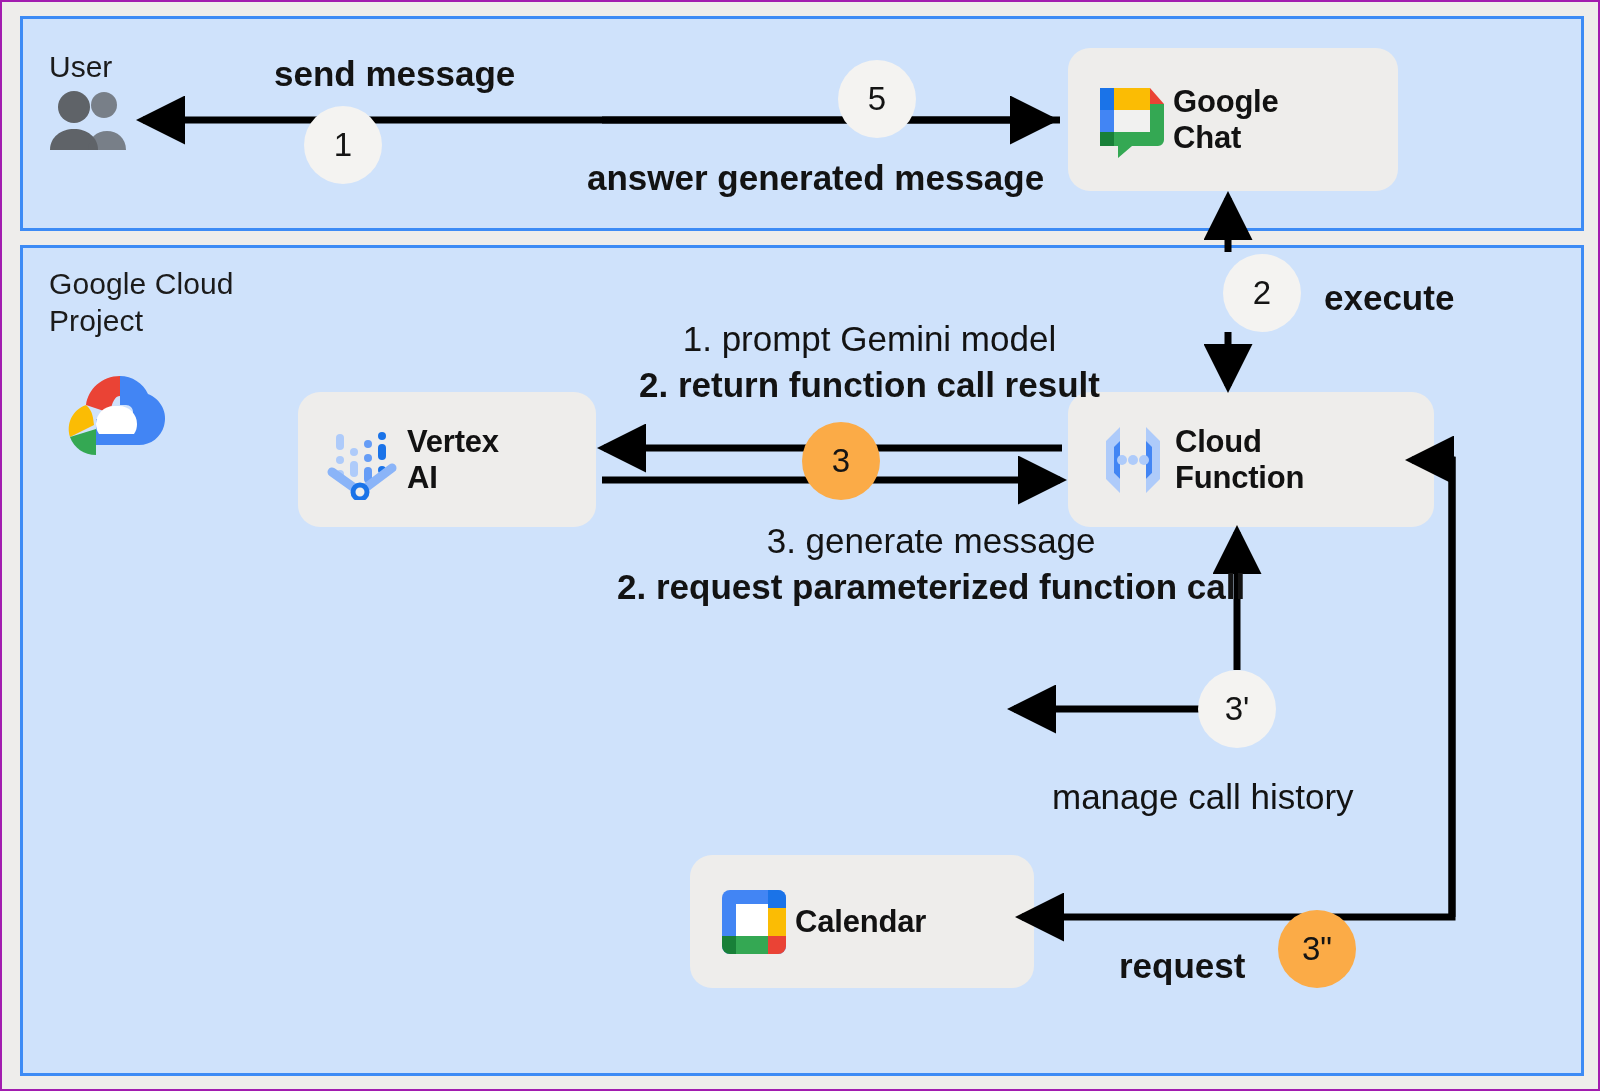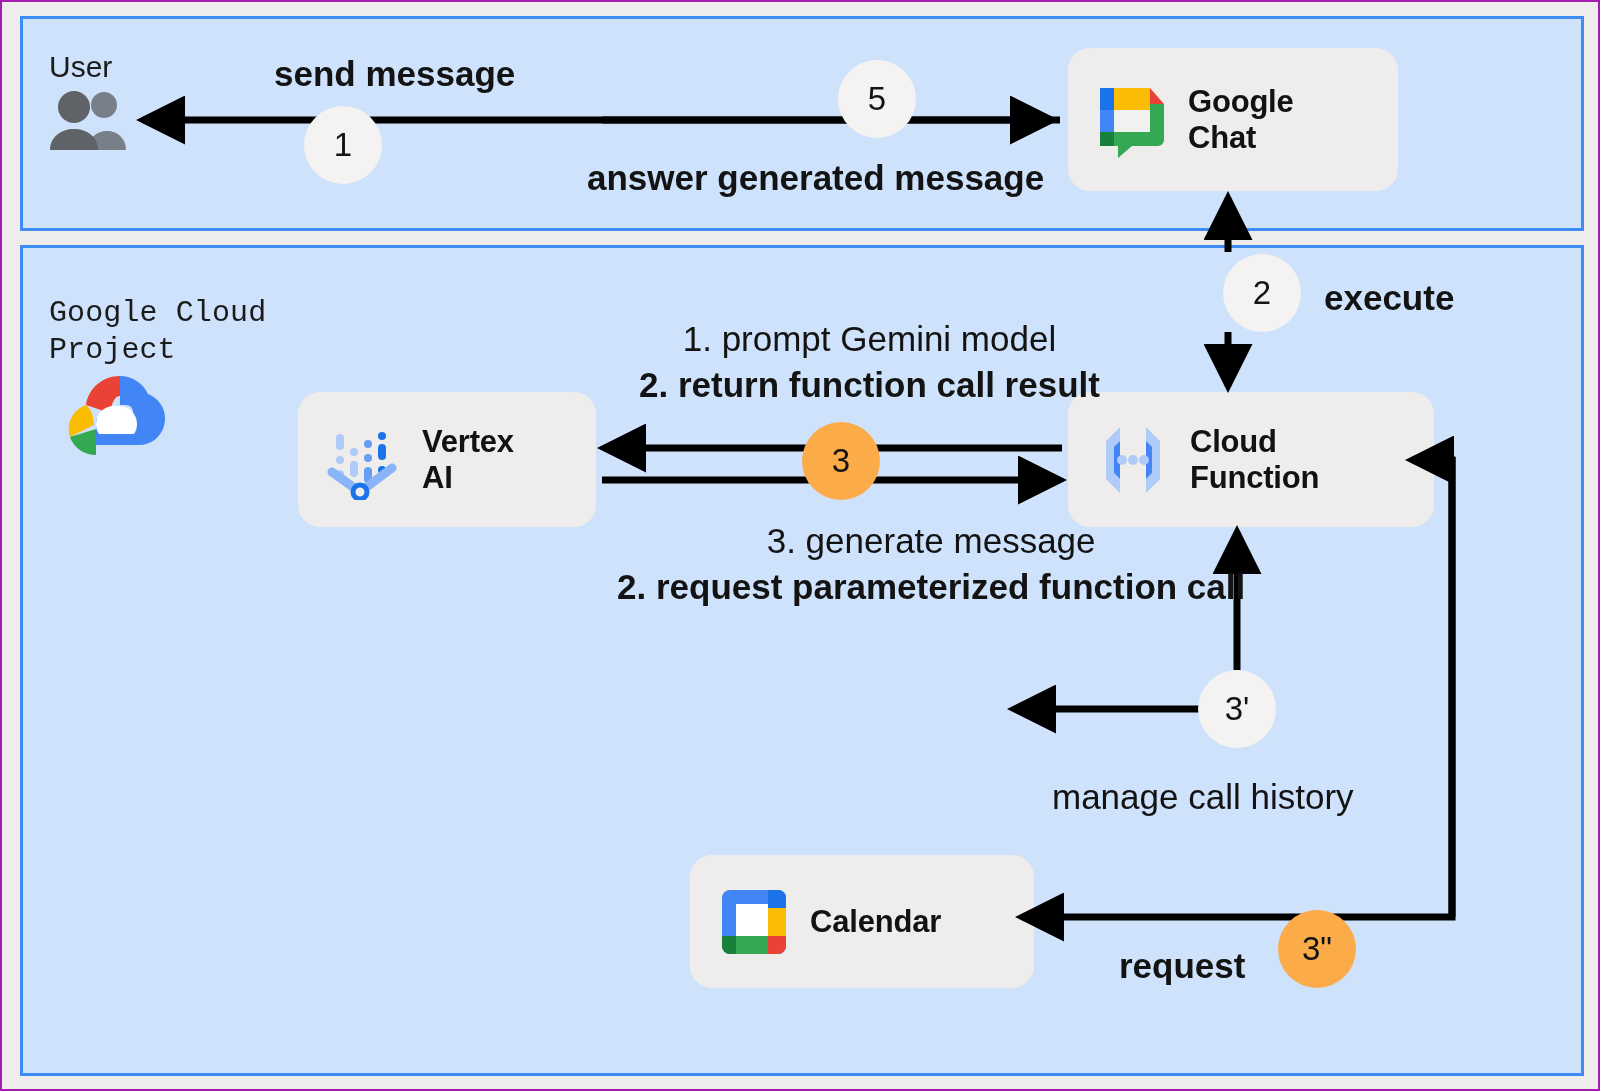--- a/index.html
+++ b/index.html
@@ -38,21 +38,21 @@
   }
 
   
   .node {
     position: absolute;
     background: #eeedeb;
     border-radius: 22px;
     box-sizing: border-box;
     display: flex;
     align-items: center;
-    gap: 18px;
+    gap: 3px;
     padding: 0 26px;
   }
   .node .node-label {
     color: #121212;
     font-size: 31px;
     font-weight: bold;
     line-height: 1.16;
     white-space: pre-line;
     letter-spacing: -0.2px;
   }
@@ -138,21 +138,21 @@
 
   <svg id="user-icon" width="84" height="64" viewBox="0 0 84 64">
     <circle cx="28" cy="17" r="16" fill="#5f6368"></circle>
     <path d="M4 60c0-13 11-21 24-21s24 8 24 21z" fill="#5f6368"></path>
     <circle cx="58" cy="15" r="13" fill="#5f6368" opacity="0.78"></circle>
     <path d="M42 60c0-12 9-19 19-19s19 7 19 19z" fill="#5f6368" opacity="0.78"></path>
   </svg>
 
   <div class="panel" id="panel-cloud"></div>
 
-  <div class="panel-label" style="left:47px; top:293px;font-family:Liberation Mono, monospace;">Google Cloud
+  <div class="panel-label" style="left:47px; top:263px;">Google Cloud
 Project</div>
 
   <svg id="gcp-logo" width="108" height="86" viewBox="0 0 108 86">
     <path d="M54 4 C36 4 22 17 20 33 l24 8 C46 30 49 24 54 24 Z" fill="#ea4335"></path>
     <path d="M20 33 C6 38 0 52 4 65 l24 -12 C27 46 27 39 20 33 Z" fill="#fbbc04"></path>
     <path d="M4 65 c4 11 14 18 26 18 l0 -26 l-26 8 Z" fill="#34a853"></path>
     <path d="M54 4 c12 0 23 7 28 18 c13 5 20 19 16 32 c-3 11 -13 19 -25 19 l-43 0 l0 -26 l30 0 c4 0 7 -3 7 -7 c0 -4 -3 -7 -7 -7 l-6 0 l0 -9 Z" fill="#4285f4"></path>
     <path d="M48 34 c-10 0 -18 8 -18 18 c0 4 1 7 3 10 l35 0 c2 -3 3 -6 3 -10 c0 -10 -8 -18 -18 -18 Z" fill="#ffffff"></path>
   </svg>
 

